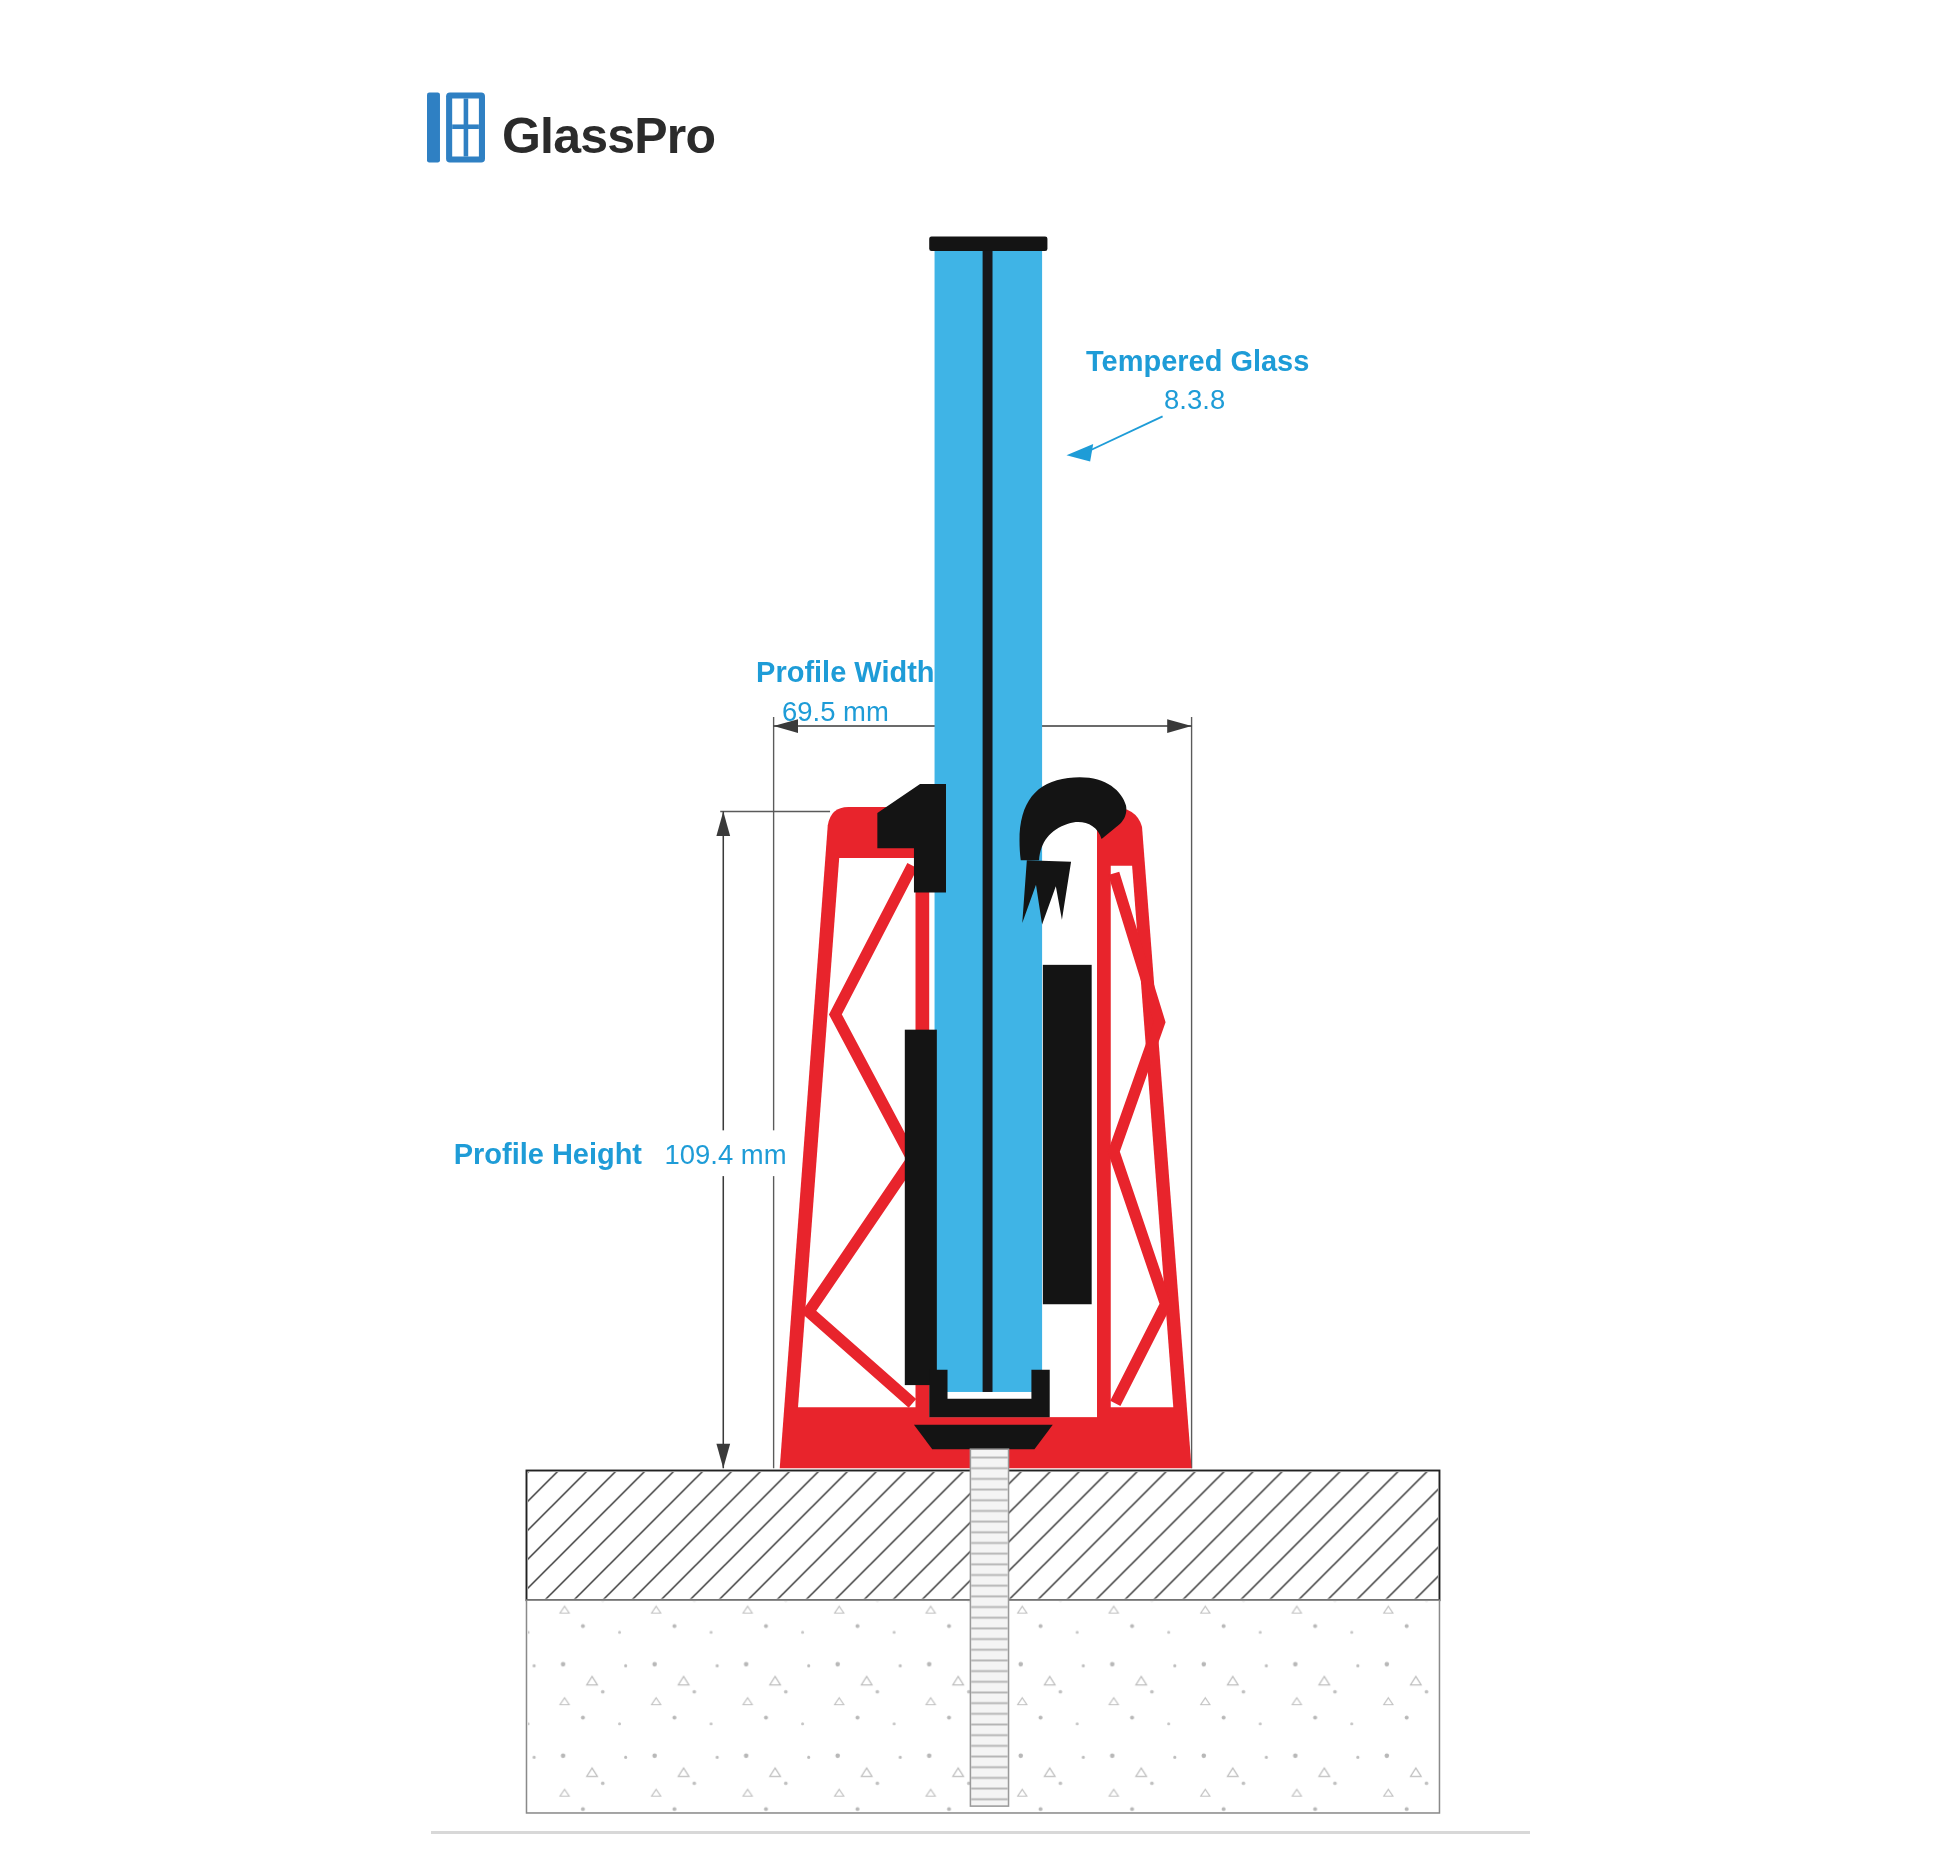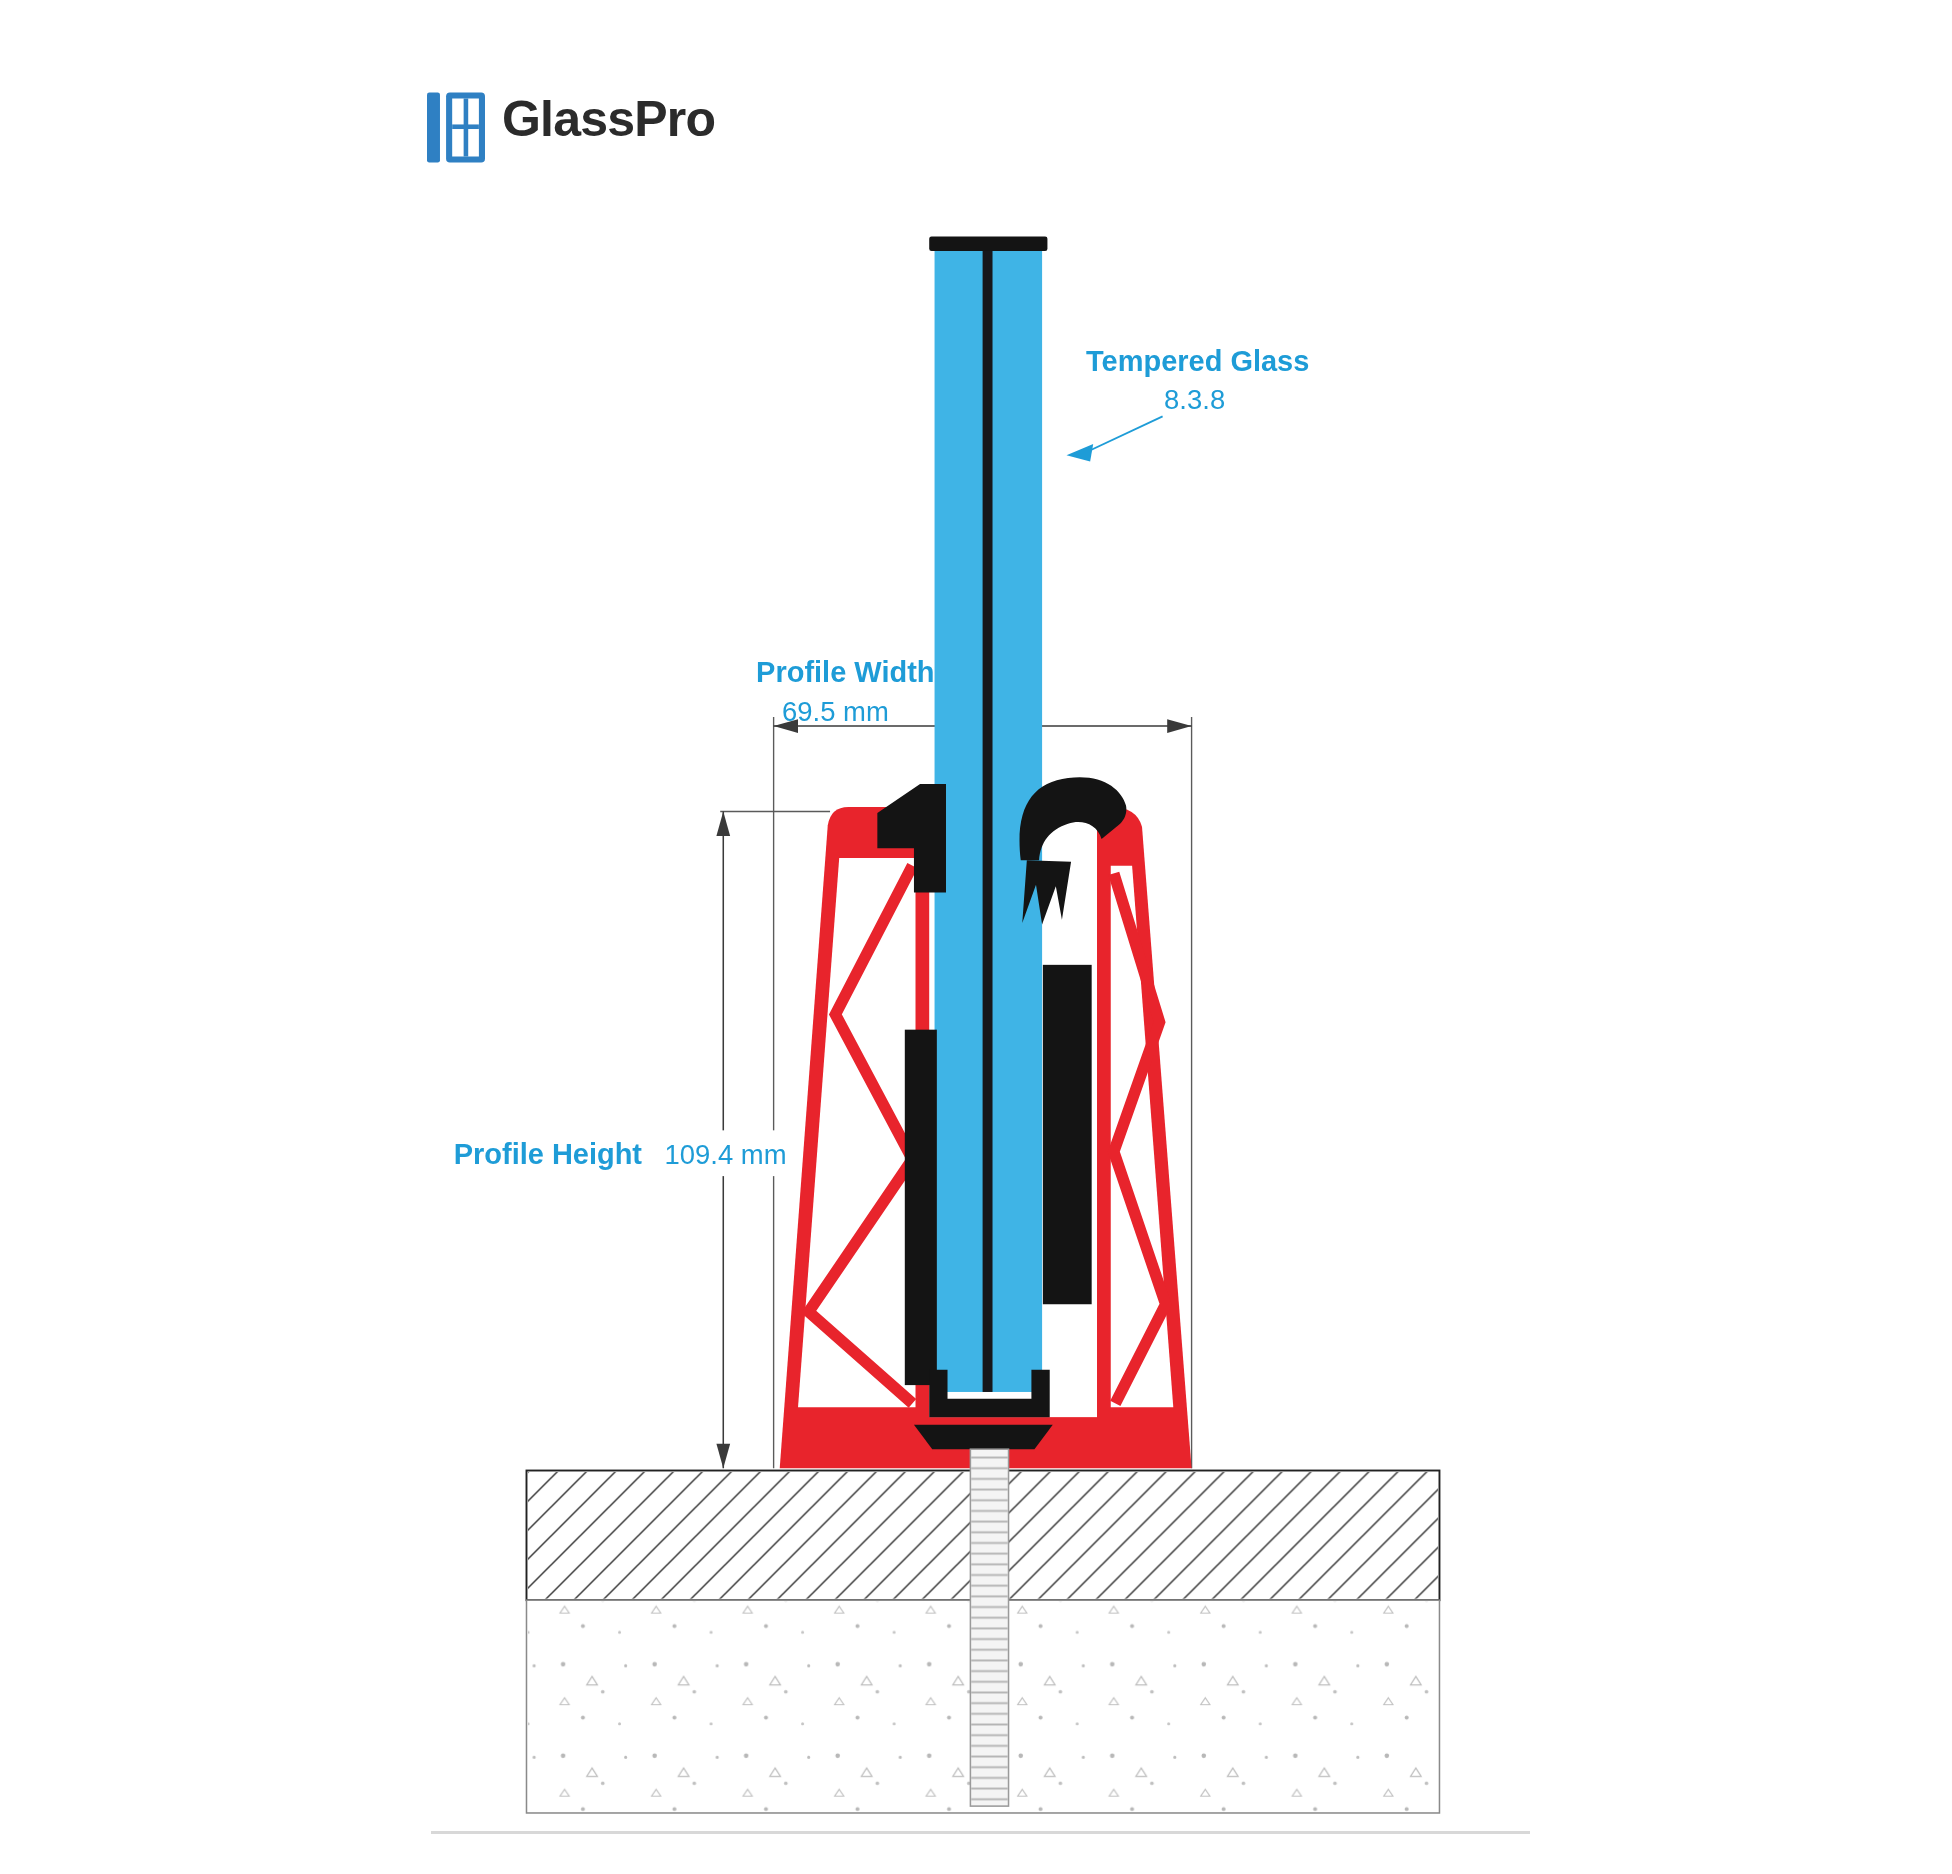--- a/index.html
+++ b/index.html
@@ -1,18 +1,18 @@
 <!DOCTYPE html>
 <html style="font-size:12.2px"><head>
 <meta charset="utf-8">
 <style>
   html,body{margin:0;padding:0;background:#ffffff;}
   body{width:1953px;height:1874px;font-family:"Liberation Sans",sans-serif;}
   .stage{position:relative;width:1953px;height:1874px;overflow:hidden;background:#ffffff;}
-  .logo{position:absolute;left:427px;top:90px;display:flex;align-items:flex-start;gap:17px;}
+  .logo{position:absolute;left:427px;top:90px;display:flex;align-items:flex-end;gap:17px;}
   .logo-text{font-size:50px;font-weight:bold;color:#2b2b2b;letter-spacing:-0.8px;}
   svg.diagram{position:absolute;left:0;top:0;}
   .footer-divider{position:absolute;left:431px;top:1831px;width:1099px;height:3.1px;background:#d8d8d8;}
   text.lbl-title{font-family:"Liberation Sans",sans-serif;font-size:38px;font-weight:bold;fill:#1E9CD7;}
   text.lbl-value{font-family:"Liberation Sans",sans-serif;font-size:36px;font-weight:normal;fill:#1E9CD7;}
   .dim{stroke:#3a3a3a;stroke-width:2;fill:none;}
   .ext{stroke:#5a5a5a;stroke-width:1.8;fill:none;}
   .arrow{fill:#3a3a3a;stroke:none;}
   .red{fill:#E8242C;}
   .redline{stroke:#E8242C;stroke-width:15;fill:none;stroke-linecap:butt;}

